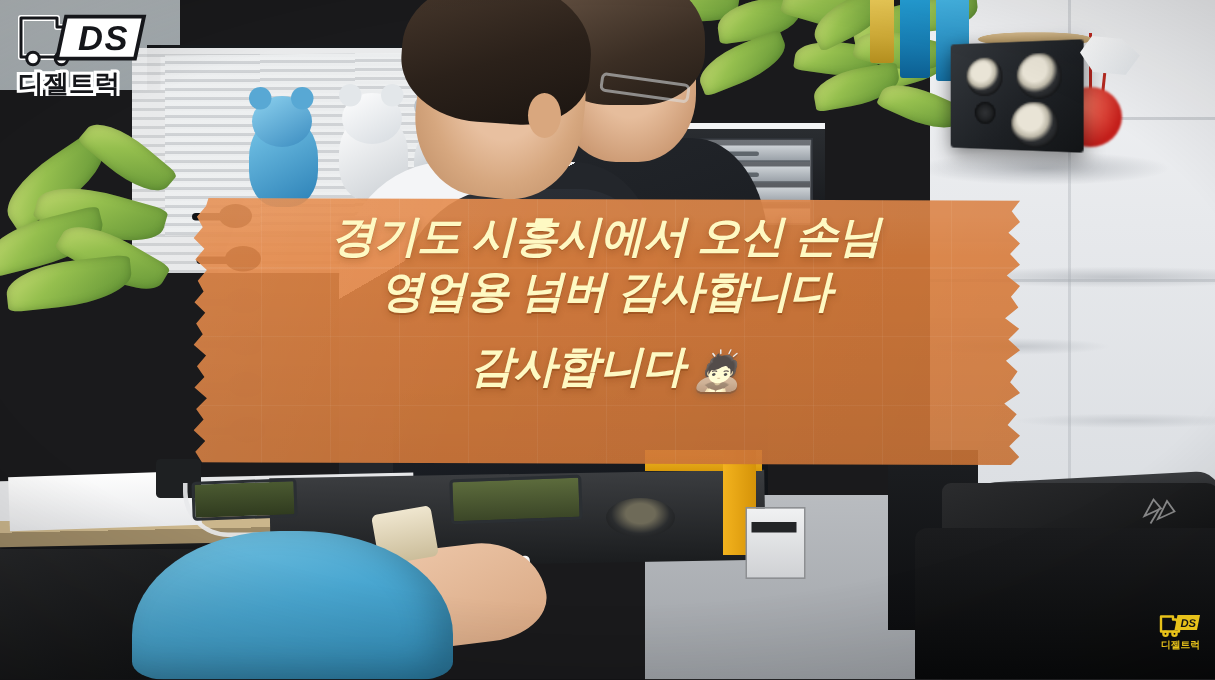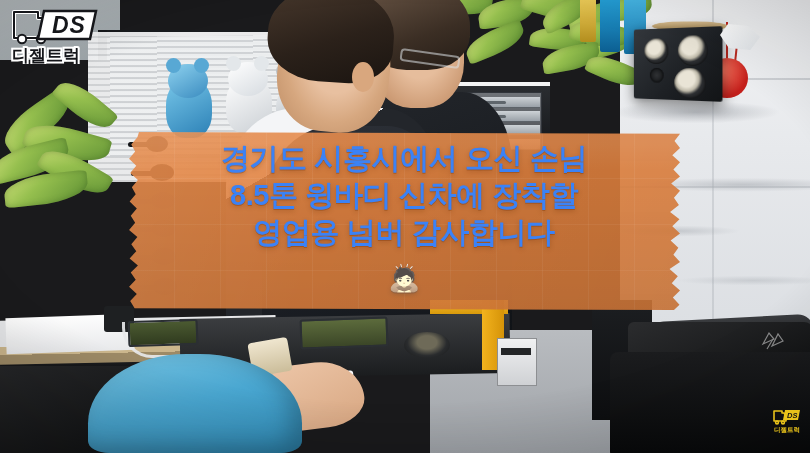--- a/index.html
+++ b/index.html
@@ -405,29 +405,30 @@
     pointer-events:none;
   }
 
   .banner-text {
     position:absolute; inset:0;
     display:flex; flex-direction:column; align-items:center;
     justify-content:flex-start;
     padding-top: 8px;
   }
   .bline {
-    color:#3b82f6;
+    color:#fef9c3;
     font-weight:700;
     font-size:29px;
     line-height:37px;
     letter-spacing:-.4px;
     text-shadow:
       0 1px 0 rgba(120,55,10,.35),
       0 2px 5px rgba(110,50,8,.32);
     white-space:nowrap;
+    font-style:italic;
   }
   .bline-thanks {
     margin-top: 13px;
     display:flex; align-items:center; gap:6px;
   }
   .bow-emoji {
     font-size:26px; line-height:1; position:relative; top:1px;
     filter: saturate(.2) brightness(1.25);
   }
 
@@ -617,23 +618,23 @@
   </div>
 
   <div class="banner-wrap">
     <div class="banner">
       <div class="banner-grid"></div>
       <div class="banner-shade"></div>
     </div>
 
     <div class="banner-text">
       <div class="bline">경기도 시흥시에서 오신 손님</div>
-      <div class="bline">8.5톤 윙바디 신차에 장착할</div>
       <div class="bline">영업용 넘버 감사합니다</div>
       <div class="bline bline-thanks">
+        <span>감사합니다</span>
         <span class="bow-emoji">🙇</span>
       </div>
     </div>
   </div>
 
   <div class="logo-tl">
     <svg viewBox="0 0 92 58" width="92" height="58">
 
       <g>
         <path d="M6 6 h24 v6 h6 l6 8 v12 h-36 z" fill="none" stroke="#ffffff" stroke-width="4" stroke-linejoin="round"></path>

